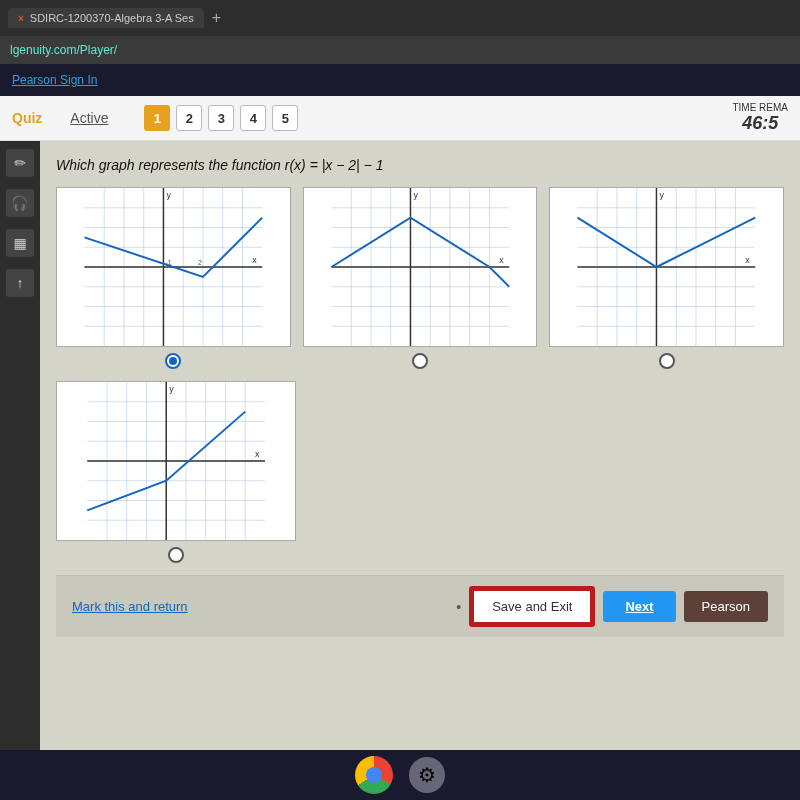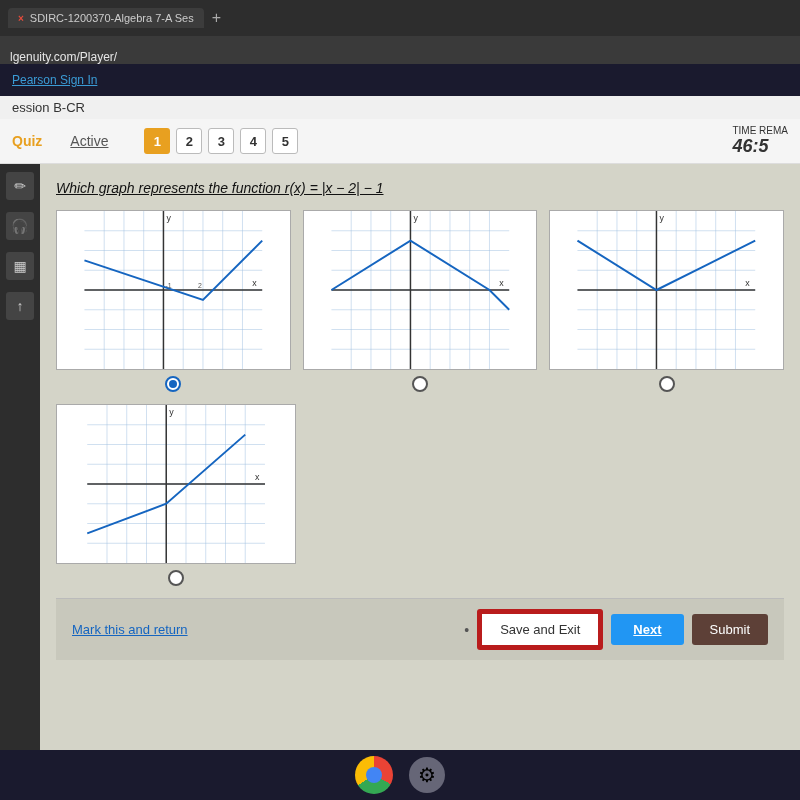--- a/index.html
+++ b/index.html
@@ -39,23 +39,23 @@
     .tab-plus {
       color: #aaa;
       font-size: 16px;
       cursor: pointer;
     }
 
     .address-bar {
       background: #3a3a3a;
       height: 28px;
       display: flex;
-      align-items: flex-end;
+      align-items: center;
       padding: 0 10px;
-      color: #e5e5e5;
+      color: #5eead4;
       font-size: 12px;
     }
 
     
     .main-content {
       background: #eab308;
       height: calc(800px - 64px);
       display: flex;
       flex-direction: column;
     }
@@ -107,21 +107,21 @@
       justify-content: center;
       font-size: 13px;
       font-weight: bold;
       cursor: pointer;
     }
     .q-num.active { background: #e8a020; color: white; }
     .q-num.inactive { background: white; color: #333; border: 1px solid #bbb; }
 
     .time-remaining {
       margin-left: auto;
-      text-align: left;
+      text-align: center;
       font-size: 11px;
       color: #333;
     }
     .time-value {
       font-size: 18px;
       font-weight: bold;
       color: #333;
       font-style: italic;
     }
 
@@ -159,21 +159,20 @@
       background: #d4d4c8;
       padding: 16px;
       overflow-y: auto;
     }
 
     .question-text {
       font-size: 14px;
       color: #111;
       margin-bottom: 14px;
       font-style: italic;
-      text-decoration: underline;
     }
 
     
     .graphs-grid {
       display: grid;
       grid-template-columns: 1fr 1fr 1fr;
       gap: 12px;
       margin-bottom: 12px;
     }
 
@@ -312,38 +311,35 @@
     .axis-line { stroke: #333; stroke-width: 1.5; }
     .graph-curve { stroke: #1565c0; stroke-width: 2; fill: none; }
   </style>
 </head>
 <body>
 
 <div>
   <div class="browser-bar">
     <div class="tab">
       <span class="close-x">×</span>
-      <span>SDIRC-1200370-Algebra 7-A Ses</span>
+      <span>SDIRC-1200370-Algebra 3-A Ses</span>
     </div>
     <span class="tab-plus">+</span>
   </div>
   <div class="address-bar">
     <span>lgenuity.com/Player/</span>
   </div>
 </div>
 
 <div class="main-content">
 
   <div class="top-nav">
     <span style="color:#3a9bd5;text-decoration:underline;cursor:pointer;">Pearson Sign In</span>
   </div>
 
-  <div style="background:#f0f0f0; padding: 4px 12px; font-size:13px; color:#333;">
-    <span>ession B-CR</span>
-  </div>
 
   <div class="quiz-header">
     <span class="quiz-label">Quiz</span>
     <span class="active-label">Active</span>
     <div class="question-numbers">
       <div class="q-num active">1</div>
       <div class="q-num inactive">2</div>
       <div class="q-num inactive">3</div>
       <div class="q-num inactive">4</div>
       <div class="q-num inactive">5</div>
@@ -491,21 +487,21 @@
           <div class="radio-btn"></div>
         </div>
       </div>
 
       <div class="quiz-footer">
         <span class="mark-return">Mark this and return</span>
         <div class="footer-right">
           <span class="dot-separator">•</span>
           <button class="btn-save">Save and Exit</button>
           <button class="btn-next">Next</button>
-          <button class="btn-submit">Submit</button>
+          <button class="btn-submit">Pearson</button>
         </div>
       </div>
     </div>
   </div>
 </div>
 
 <div class="taskbar">
   <div class="taskbar-icon" style="width:38px;height:38px;border-radius:50%;background:conic-gradient(#ea4335 0 33%, #34a853 33% 66%, #fbbc05 66% 100%); position:relative;">
     <div style="position:absolute;width:16px;height:16px;border-radius:50%;background:#4285f4;top:50%;left:50%;transform:translate(-50%,-50%);"></div>
   </div>

